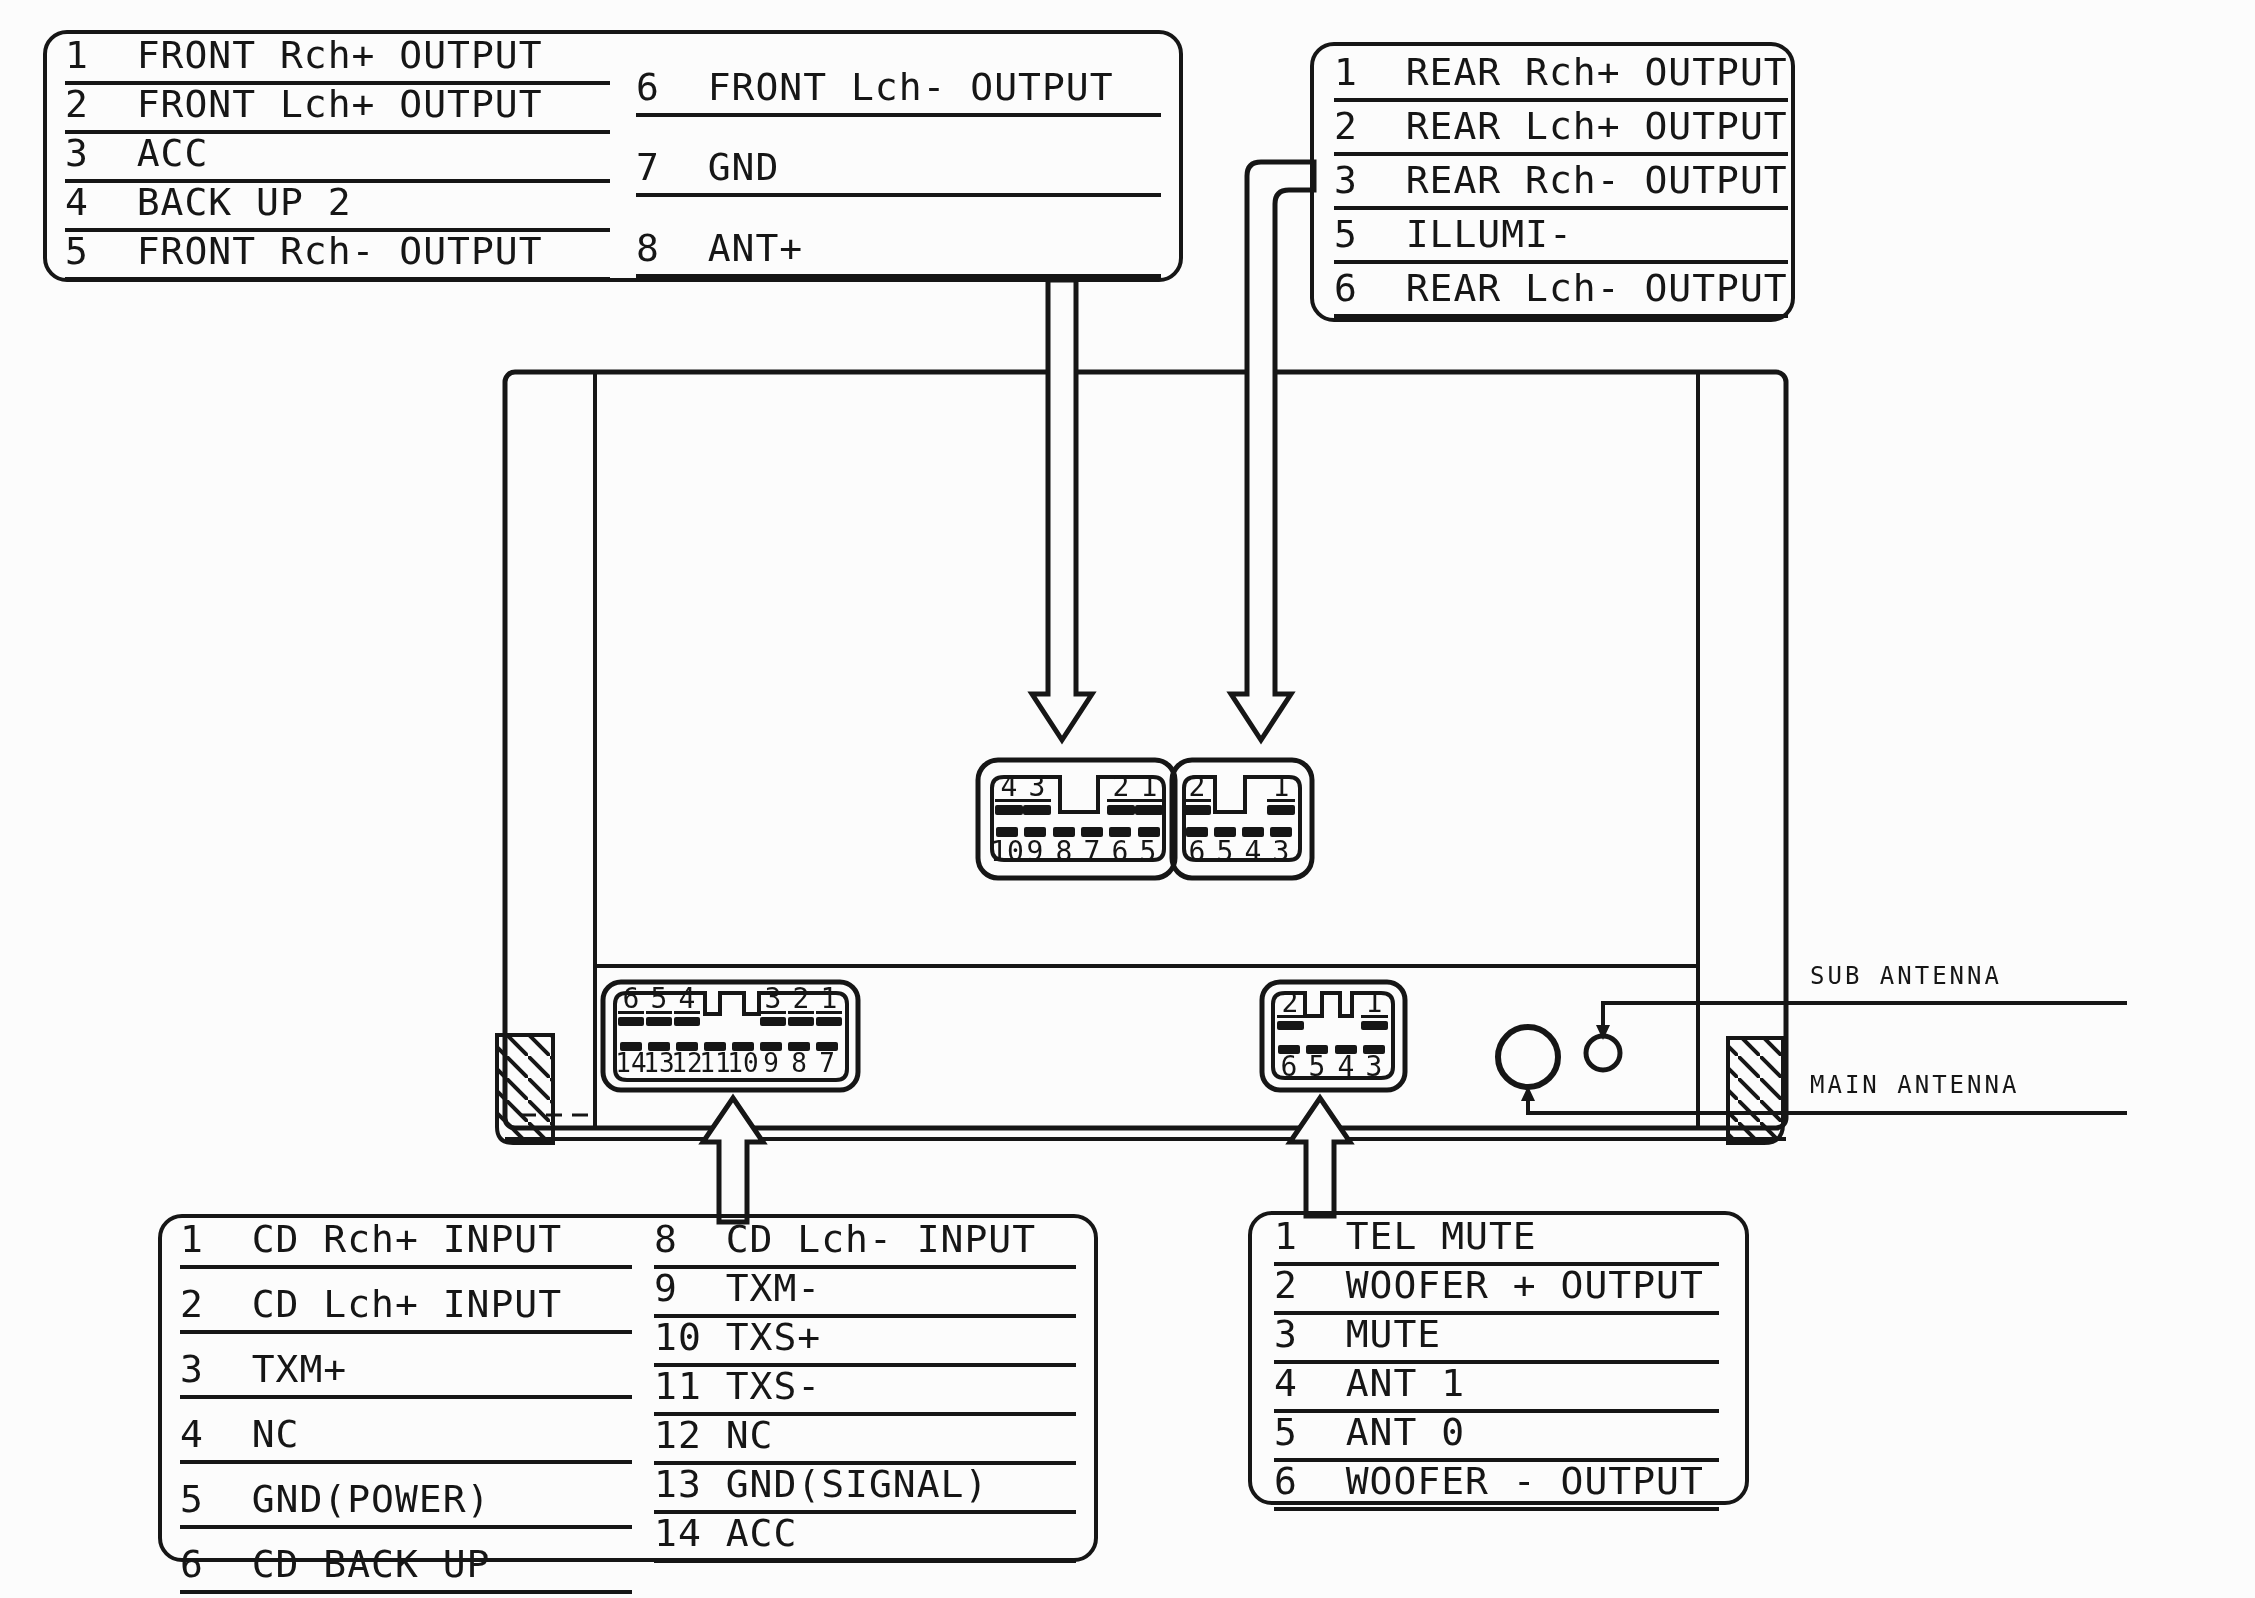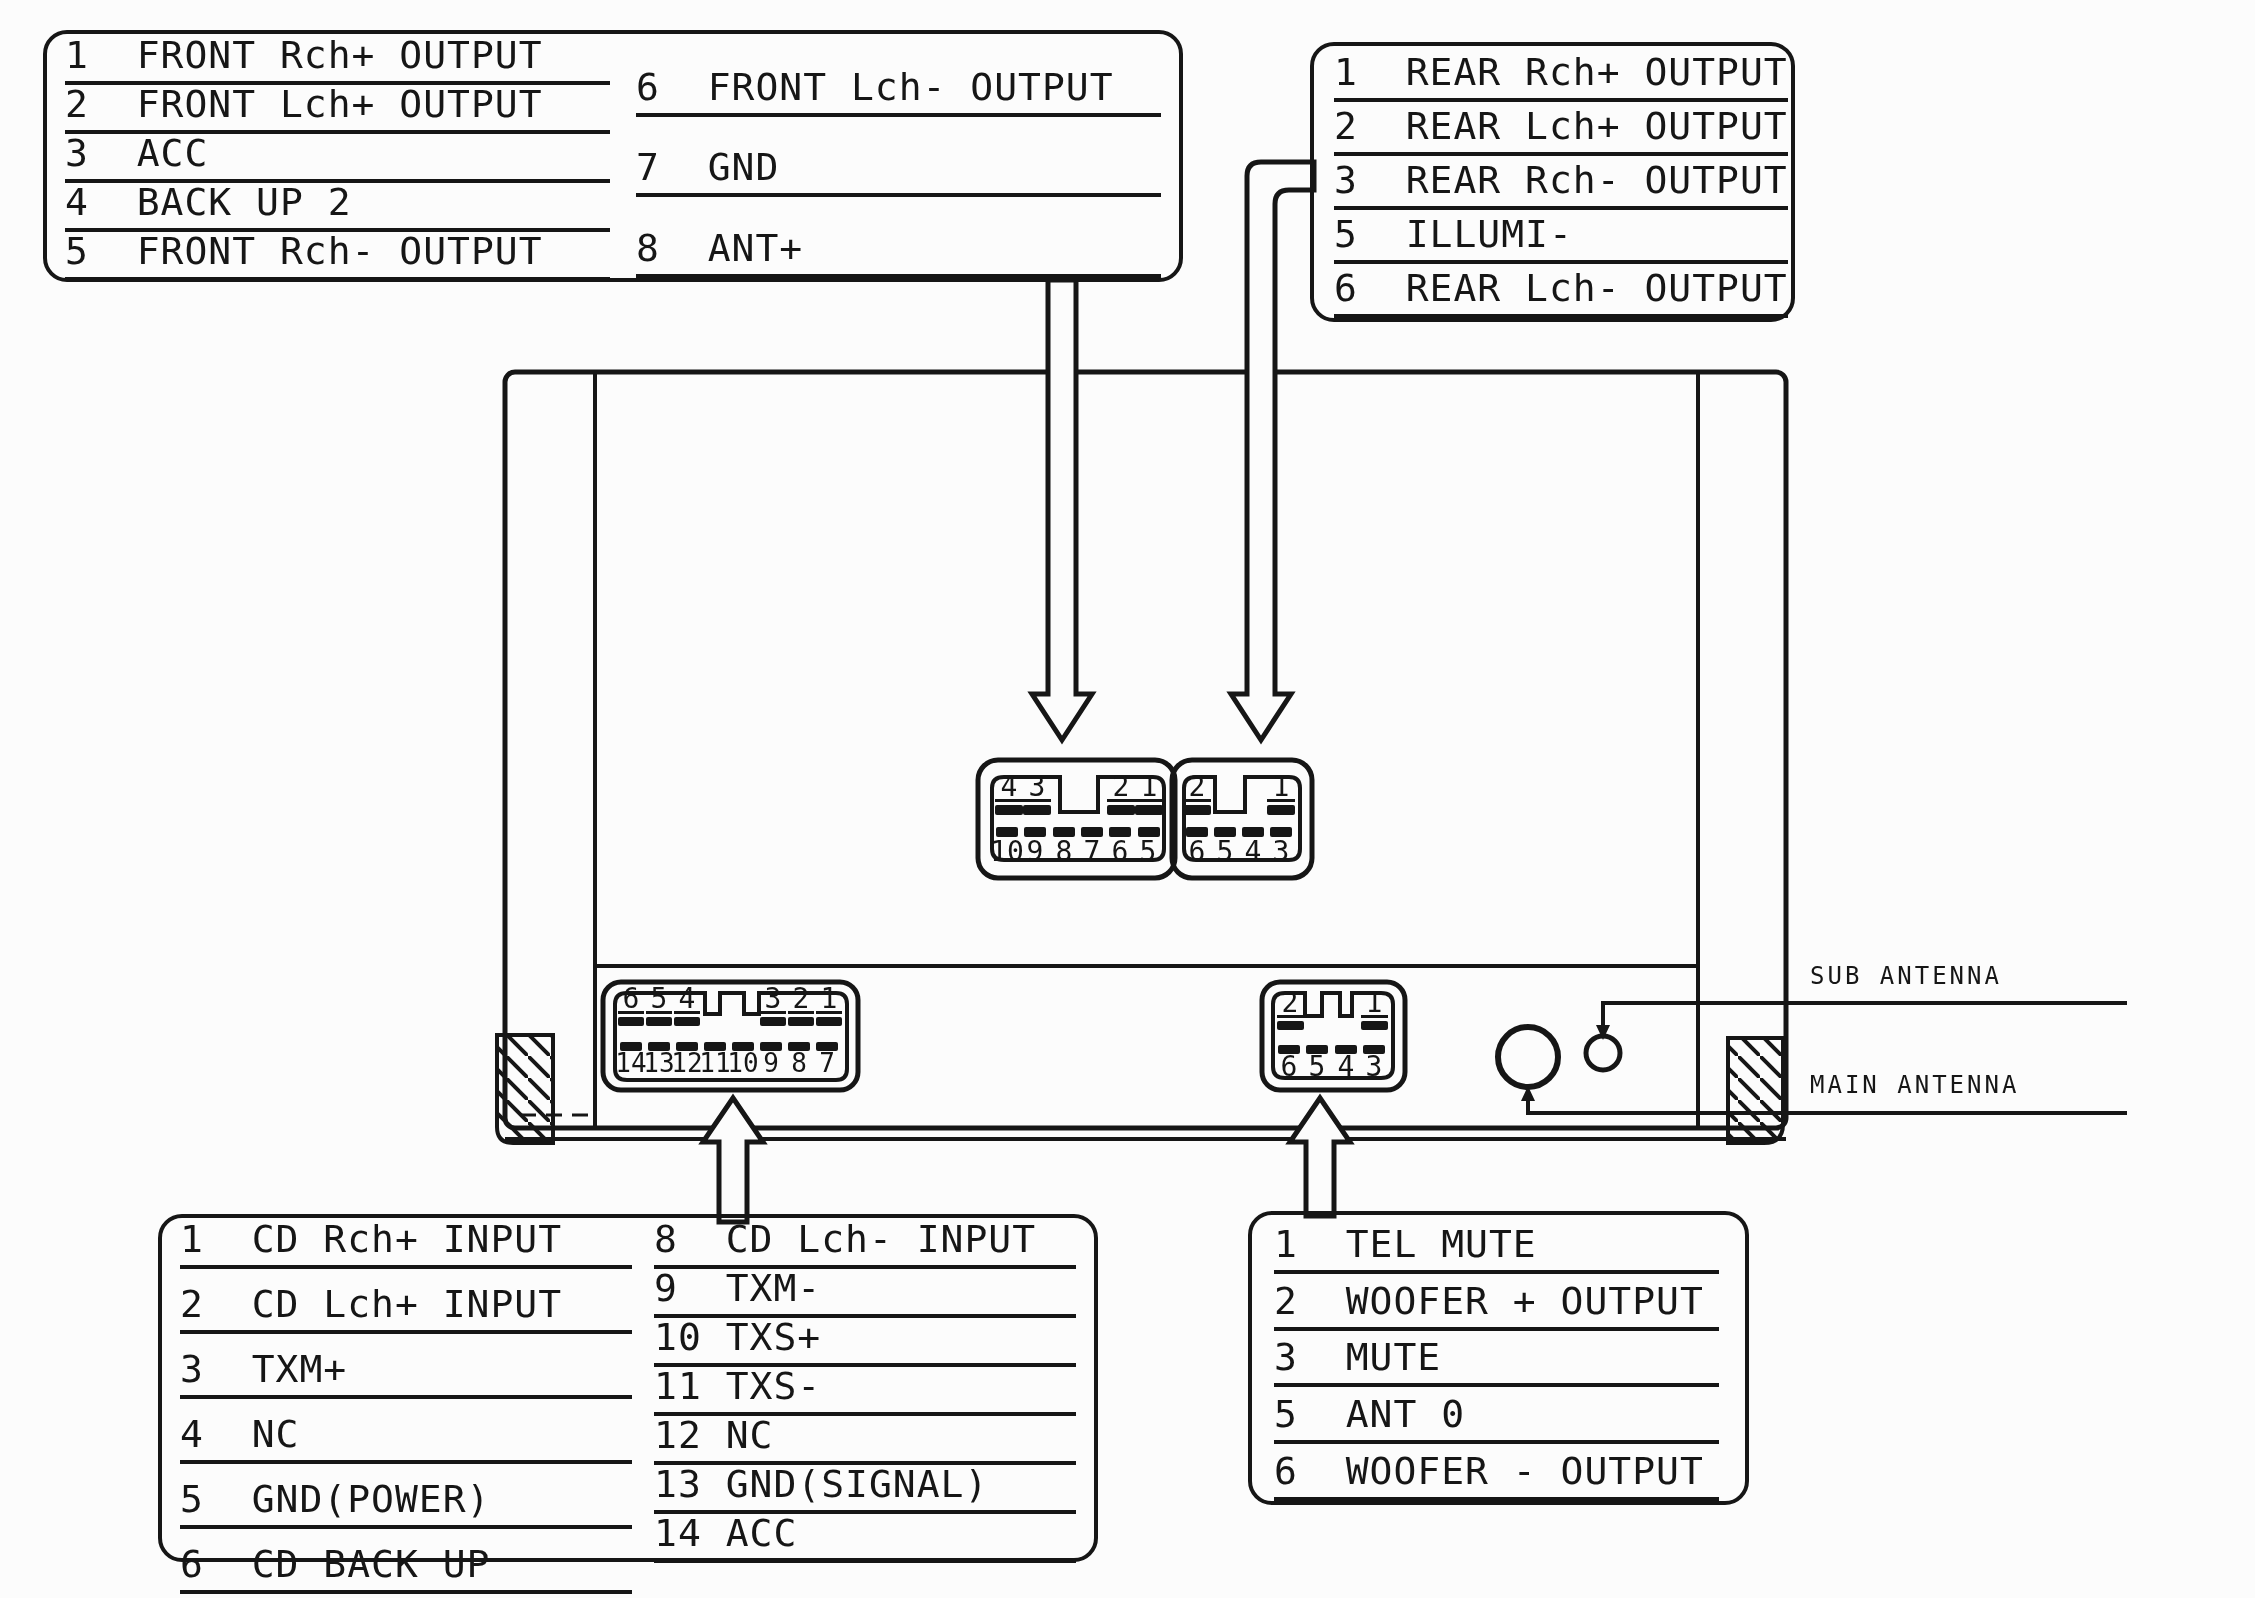--- a/index.html
+++ b/index.html
@@ -229,20 +229,21 @@
     <div class="prow"><span>13 GND(SIGNAL)</span></div>
     <div class="prow"><span>14 ACC</span></div>
   </div>
 </div>
 
 <div class="pinbox" style="left:1248px;top:1211px;width:501px;height:294px;padding:2px 26px 0 22px;">
   <div class="pcol" style="flex:1;">
     <div class="prow"><span>1  TEL MUTE</span></div>
     <div class="prow"><span>2  WOOFER + OUTPUT</span></div>
     <div class="prow"><span>3  MUTE</span></div>
+    <div class="prow"><span>4  ANT 1</span></div>
     <div class="prow"><span>5  ANT 0</span></div>
     <div class="prow"><span>6  WOOFER - OUTPUT</span></div>
   </div>
 </div>
 
 <div class="ant-label" style="left:1810px;top:962px;">SUB ANTENNA</div>
 <div class="ant-label" style="left:1810px;top:1071px;">MAIN ANTENNA</div>
 
 </div>
 

